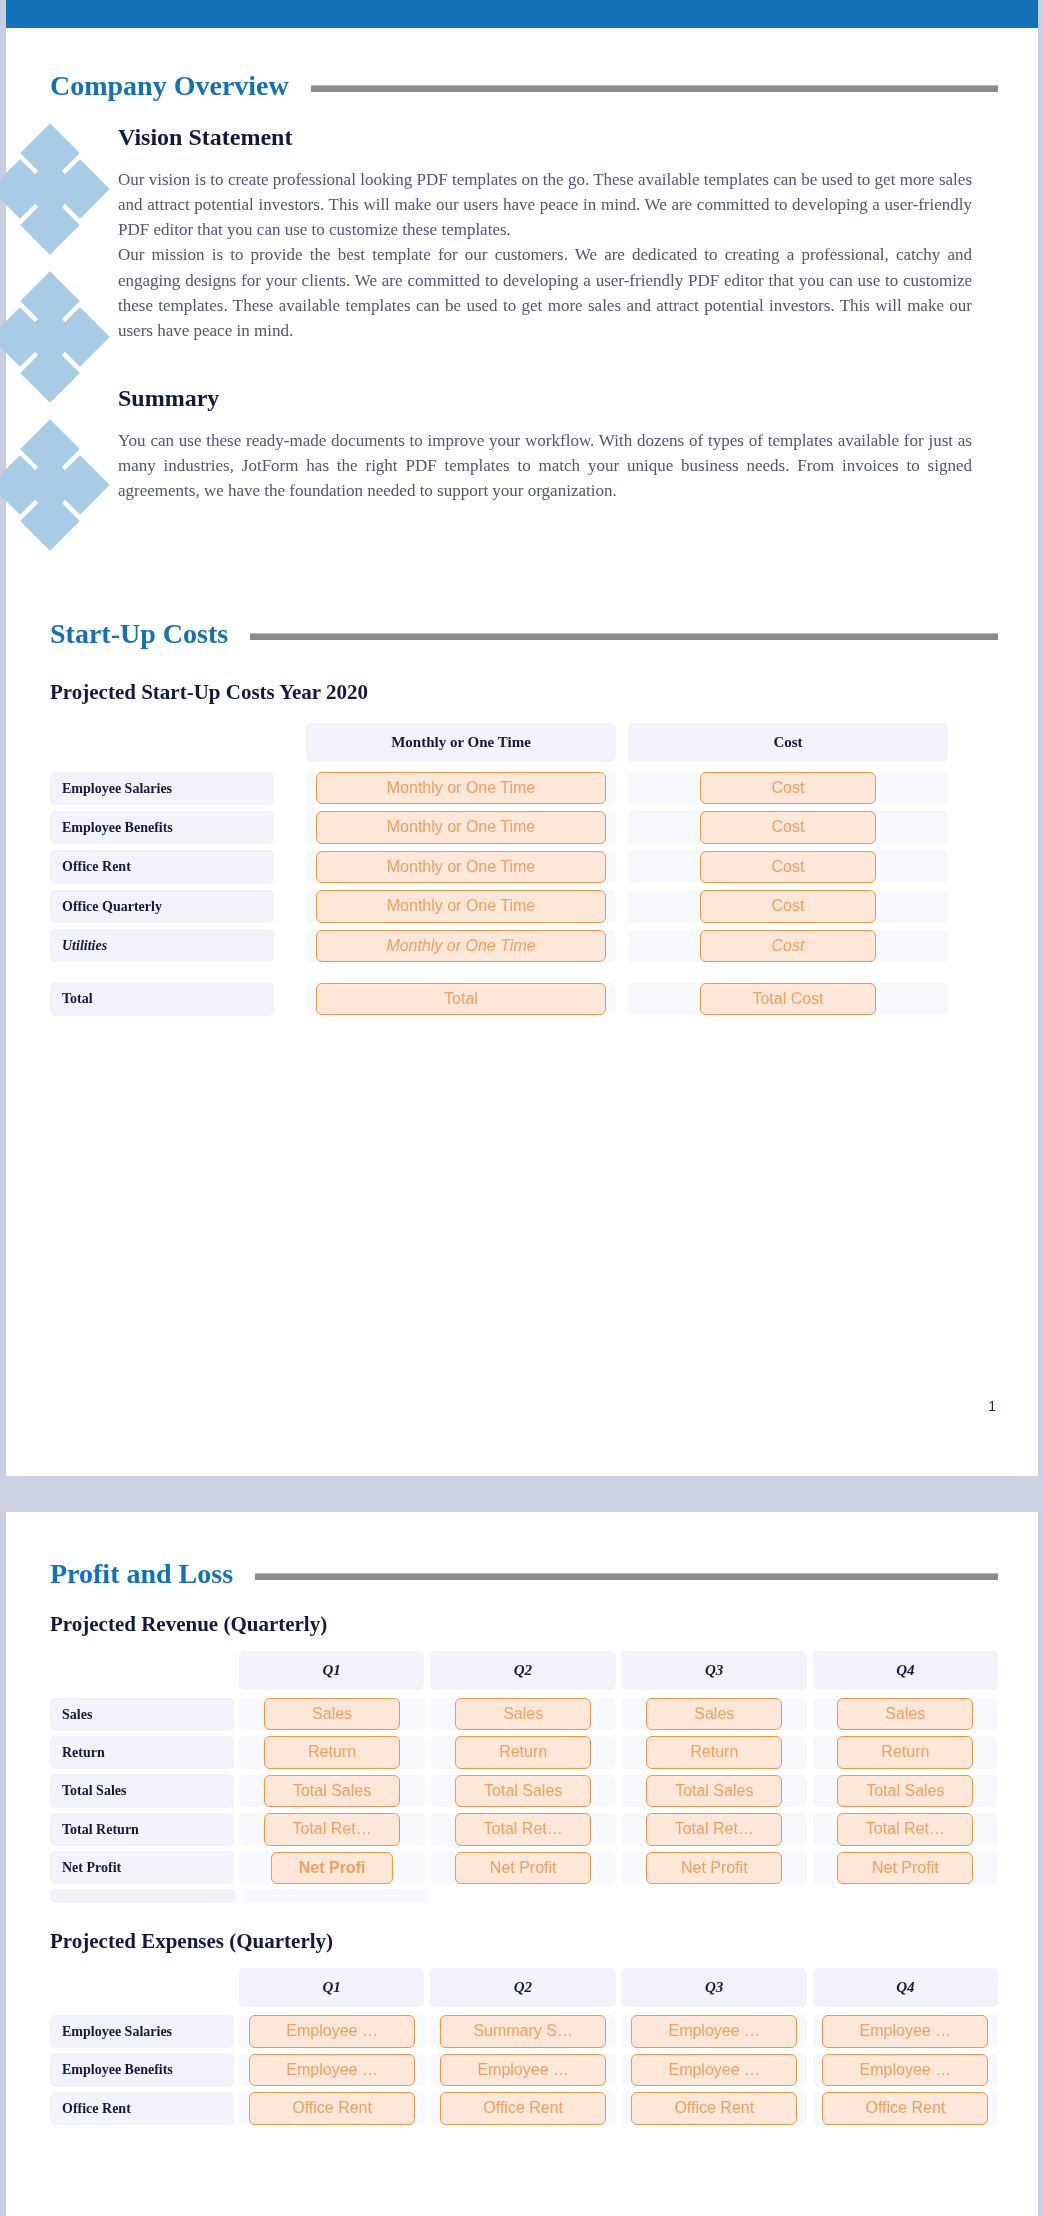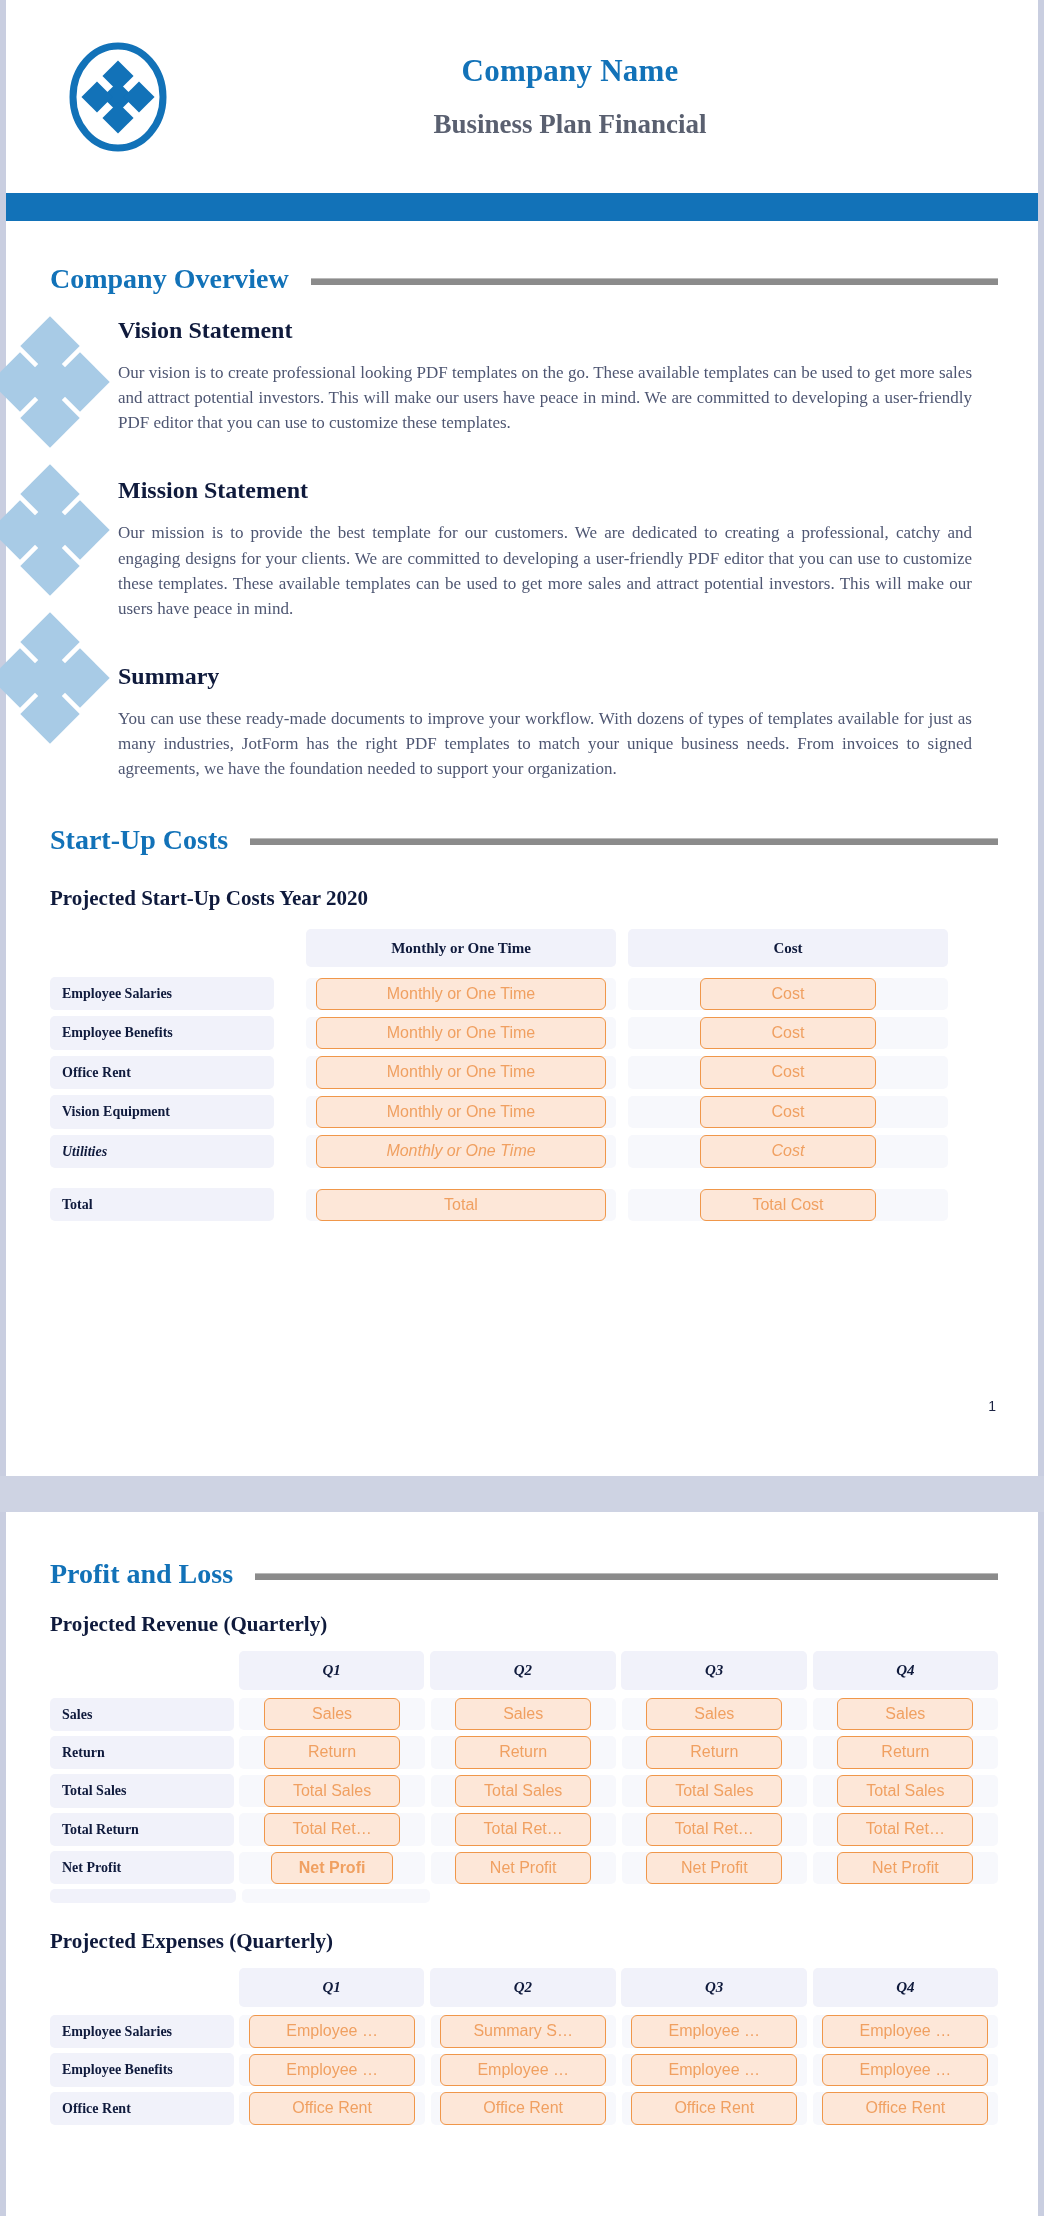--- a/index.html
+++ b/index.html
@@ -234,36 +234,20 @@
 </style>
 </head>
 <body>
 
 <div class="viewport">
 
   <div class="page page-1">
     <div class="sheet-edge-l"></div>
     <div class="sheet-edge-r"></div>
 
-    <div class="doc-header">
-      <div class="logo-wrap">
-        <svg width="112" height="112" viewBox="0 0 112 112">
-          <ellipse cx="56" cy="56" rx="45" ry="51" fill="none" stroke="#1272b8" stroke-width="7"></ellipse>
-          <rect x="45" y="24" width="22" height="22" transform="rotate(45 56 35)" fill="#1272b8"></rect>
-          <rect x="45" y="45" width="22" height="22" transform="rotate(45 56 56)" fill="#1272b8"></rect>
-          <rect x="45" y="66" width="22" height="22" transform="rotate(45 56 77)" fill="#1272b8"></rect>
-          <rect x="24" y="45" width="22" height="22" transform="rotate(45 35 56)" fill="#1272b8"></rect>
-          <rect x="66" y="45" width="22" height="22" transform="rotate(45 77 56)" fill="#1272b8"></rect>
-        </svg>
-      </div>
-      <div class="header-titles">
-        <div class="company-name">Company Name</div>
-        <div class="doc-subtitle">Business Plan Financial</div>
-      </div>
-    </div>
     <div class="blue-band"></div>
 
     <div class="section-head">
       <div class="stitle">Company Overview</div>
       <div class="srule"></div>
     </div>
 
     <div class="overview-body">
       <div class="diamond-rail rail-long">
         <div class="diamond-cluster">
@@ -286,21 +270,20 @@
           <div class="dia m"></div>
           <div class="dia r"></div>
           <div class="dia b"></div>
         </div>
       </div>
 
       <div class="overview-text">
         <div class="block-title">Vision Statement</div>
         <div class="para">Our vision is to create professional looking PDF templates on the go. These available templates can be used to get more sales and attract potential investors. This will make our users have peace in mind. We are committed to developing a user-friendly PDF editor that you can use to customize these templates.</div>
 
-        <div class="block-title spaced">Mission Statement</div>
         <div class="para">Our mission is to provide the best template for our customers. We are dedicated to creating a professional, catchy and engaging designs for your clients. We are committed to developing a user-friendly PDF editor that you can use to customize these templates. These available templates can be used to get more sales and attract potential investors. This will make our users have peace in mind.</div>
 
         <div class="block-title spaced">Summary</div>
         <div class="para">You can use these ready-made documents to improve your workflow. With dozens of types of templates available for just as many industries, JotForm has the right PDF templates to match your unique business needs. From invoices to signed agreements, we have the foundation needed to support your organization.</div>
       </div>
     </div>
 
     <div class="section-head">
       <div class="stitle">Start-Up Costs</div>
       <div class="srule"></div>
@@ -345,21 +328,21 @@
         <div class="fieldslot su-slot-time" style="margin-left:0;">
           <div class="fld" style="width:290px;">Monthly or One Time</div>
         </div>
         <div class="su-slot-mid"></div>
         <div class="fieldslot su-slot-cost">
           <div class="fld" style="width:176px;">Cost</div>
         </div>
       </div>
 
       <div class="trow" style="margin-bottom:6px;">
-        <div class="cell-label su-label">Vision Equipment</div>
+        <div class="cell-label su-label">Office Quarterly</div>
         <div class="su-gap"></div>
         <div class="fieldslot su-slot-time" style="margin-left:0;">
           <div class="fld" style="width:290px;">Monthly or One Time</div>
         </div>
         <div class="su-slot-mid"></div>
         <div class="fieldslot su-slot-cost">
           <div class="fld" style="width:176px;">Cost</div>
         </div>
       </div>
 

